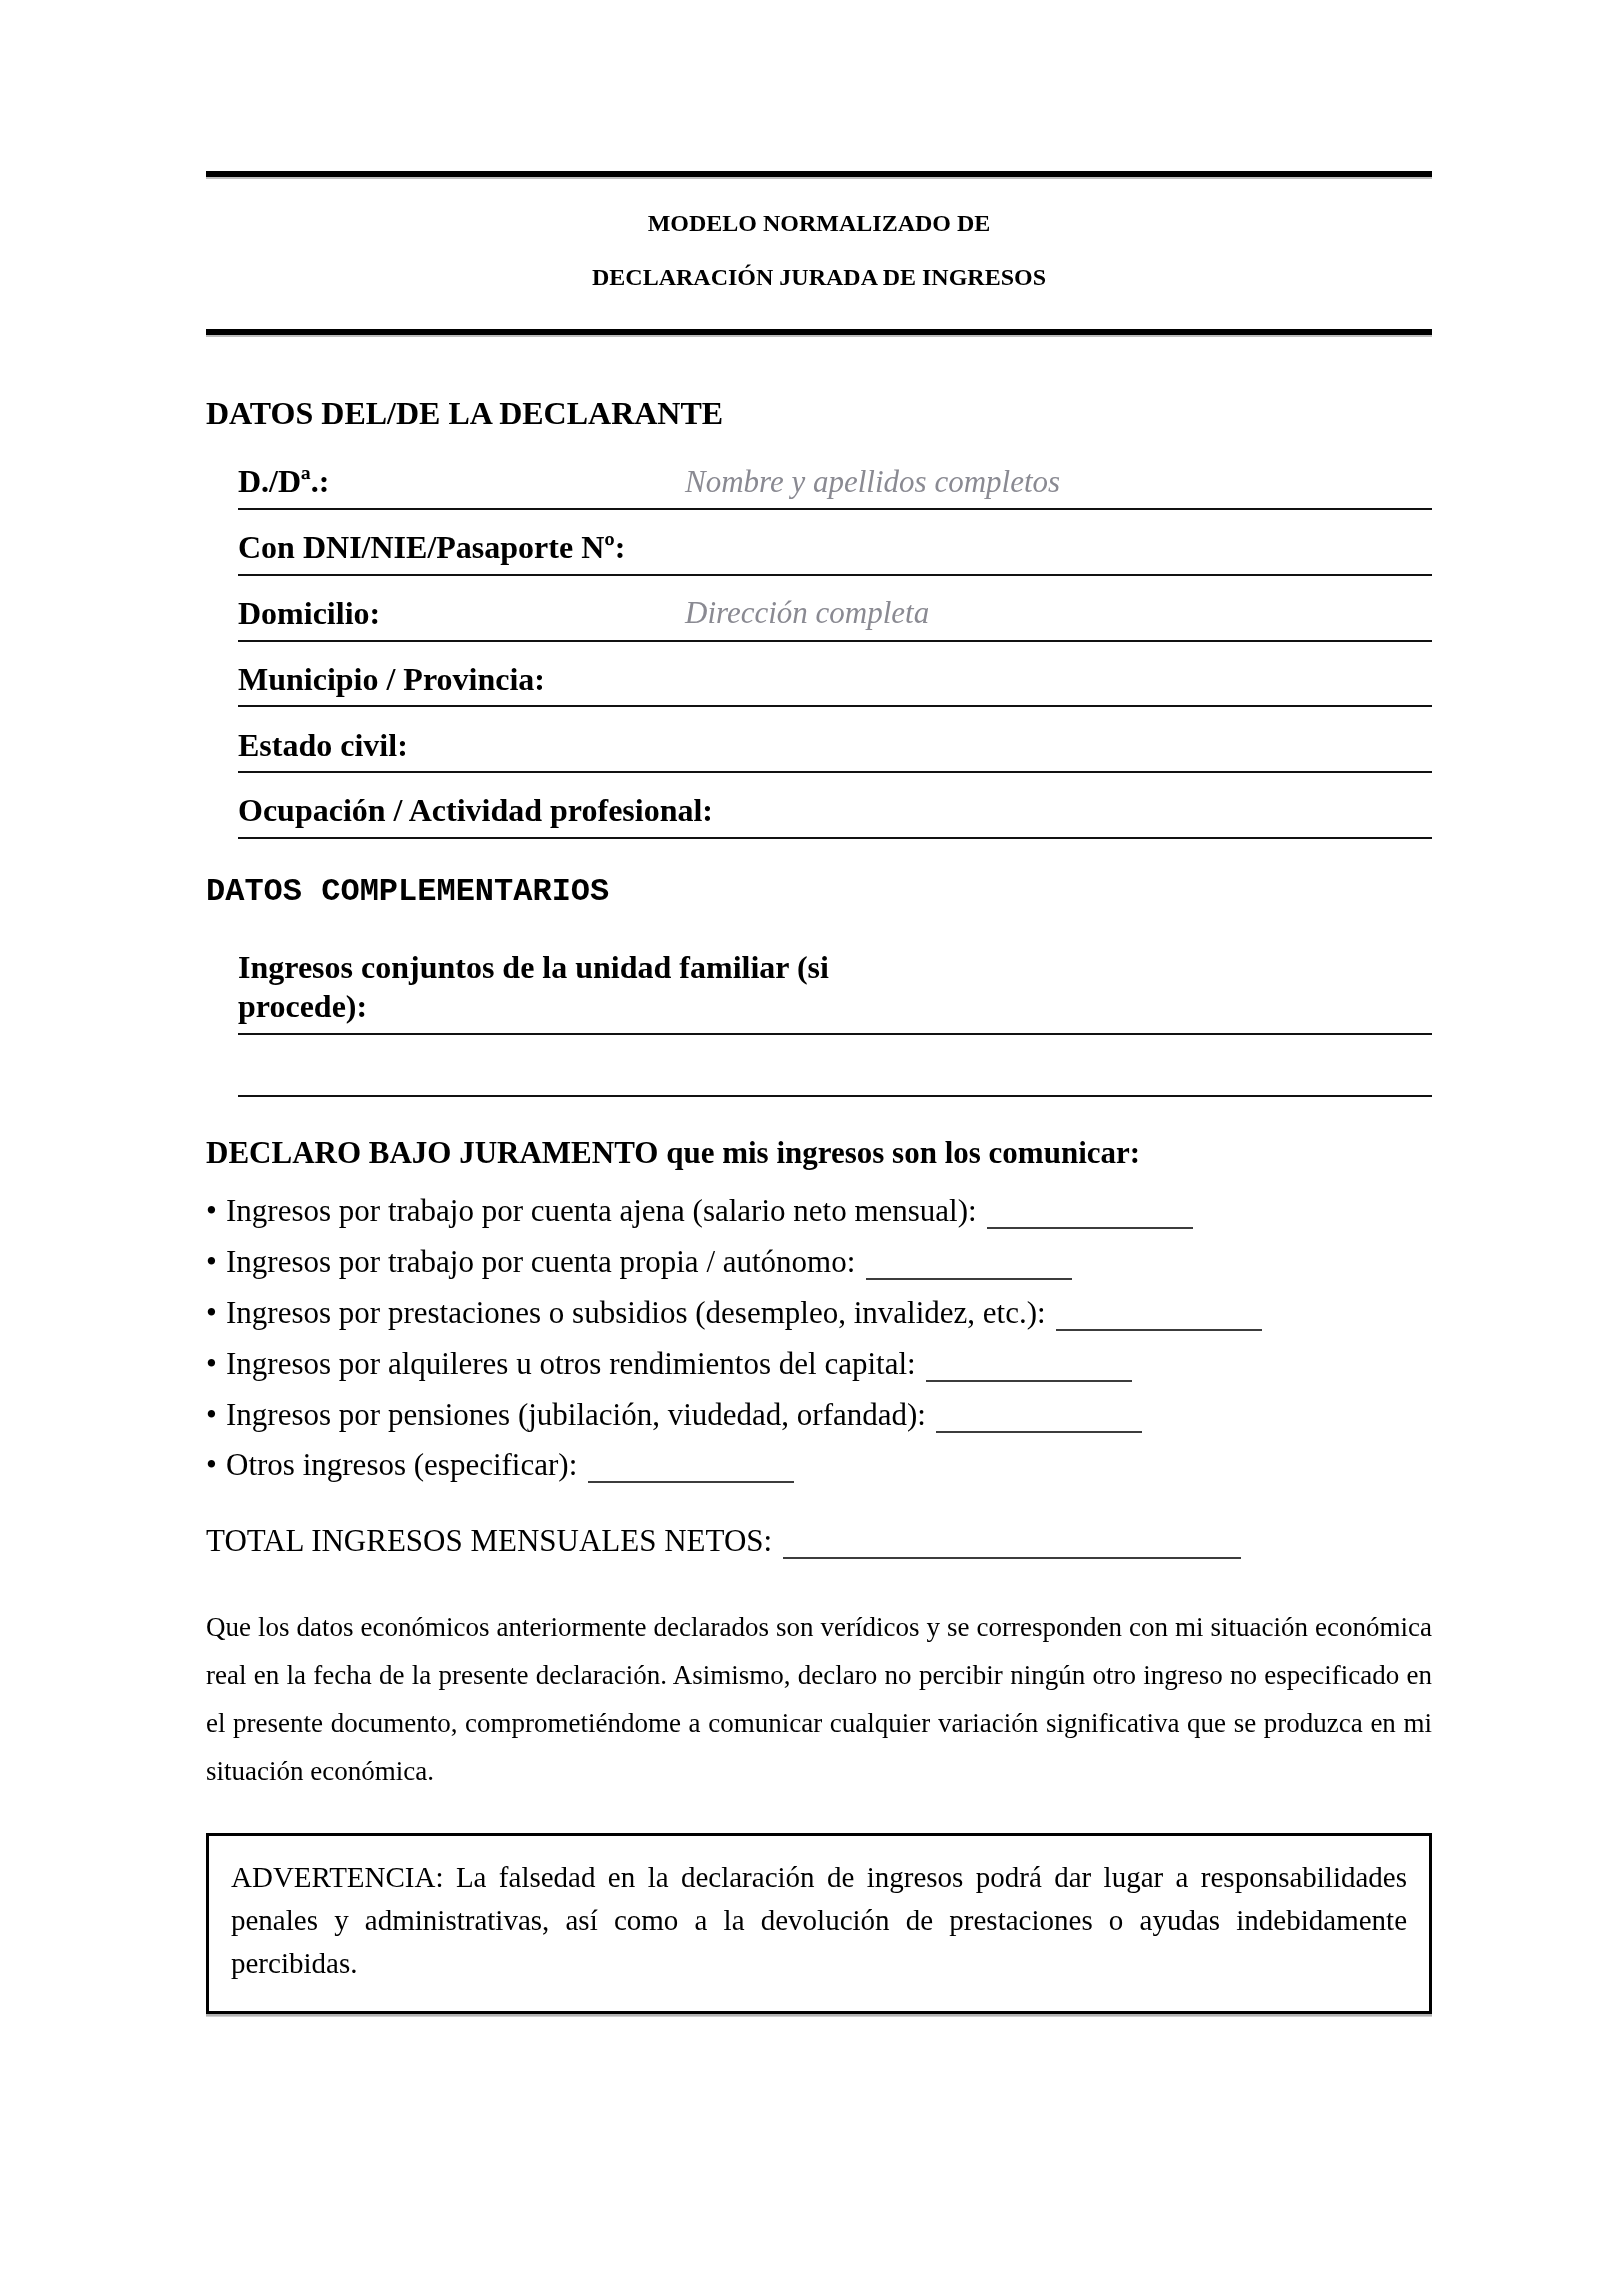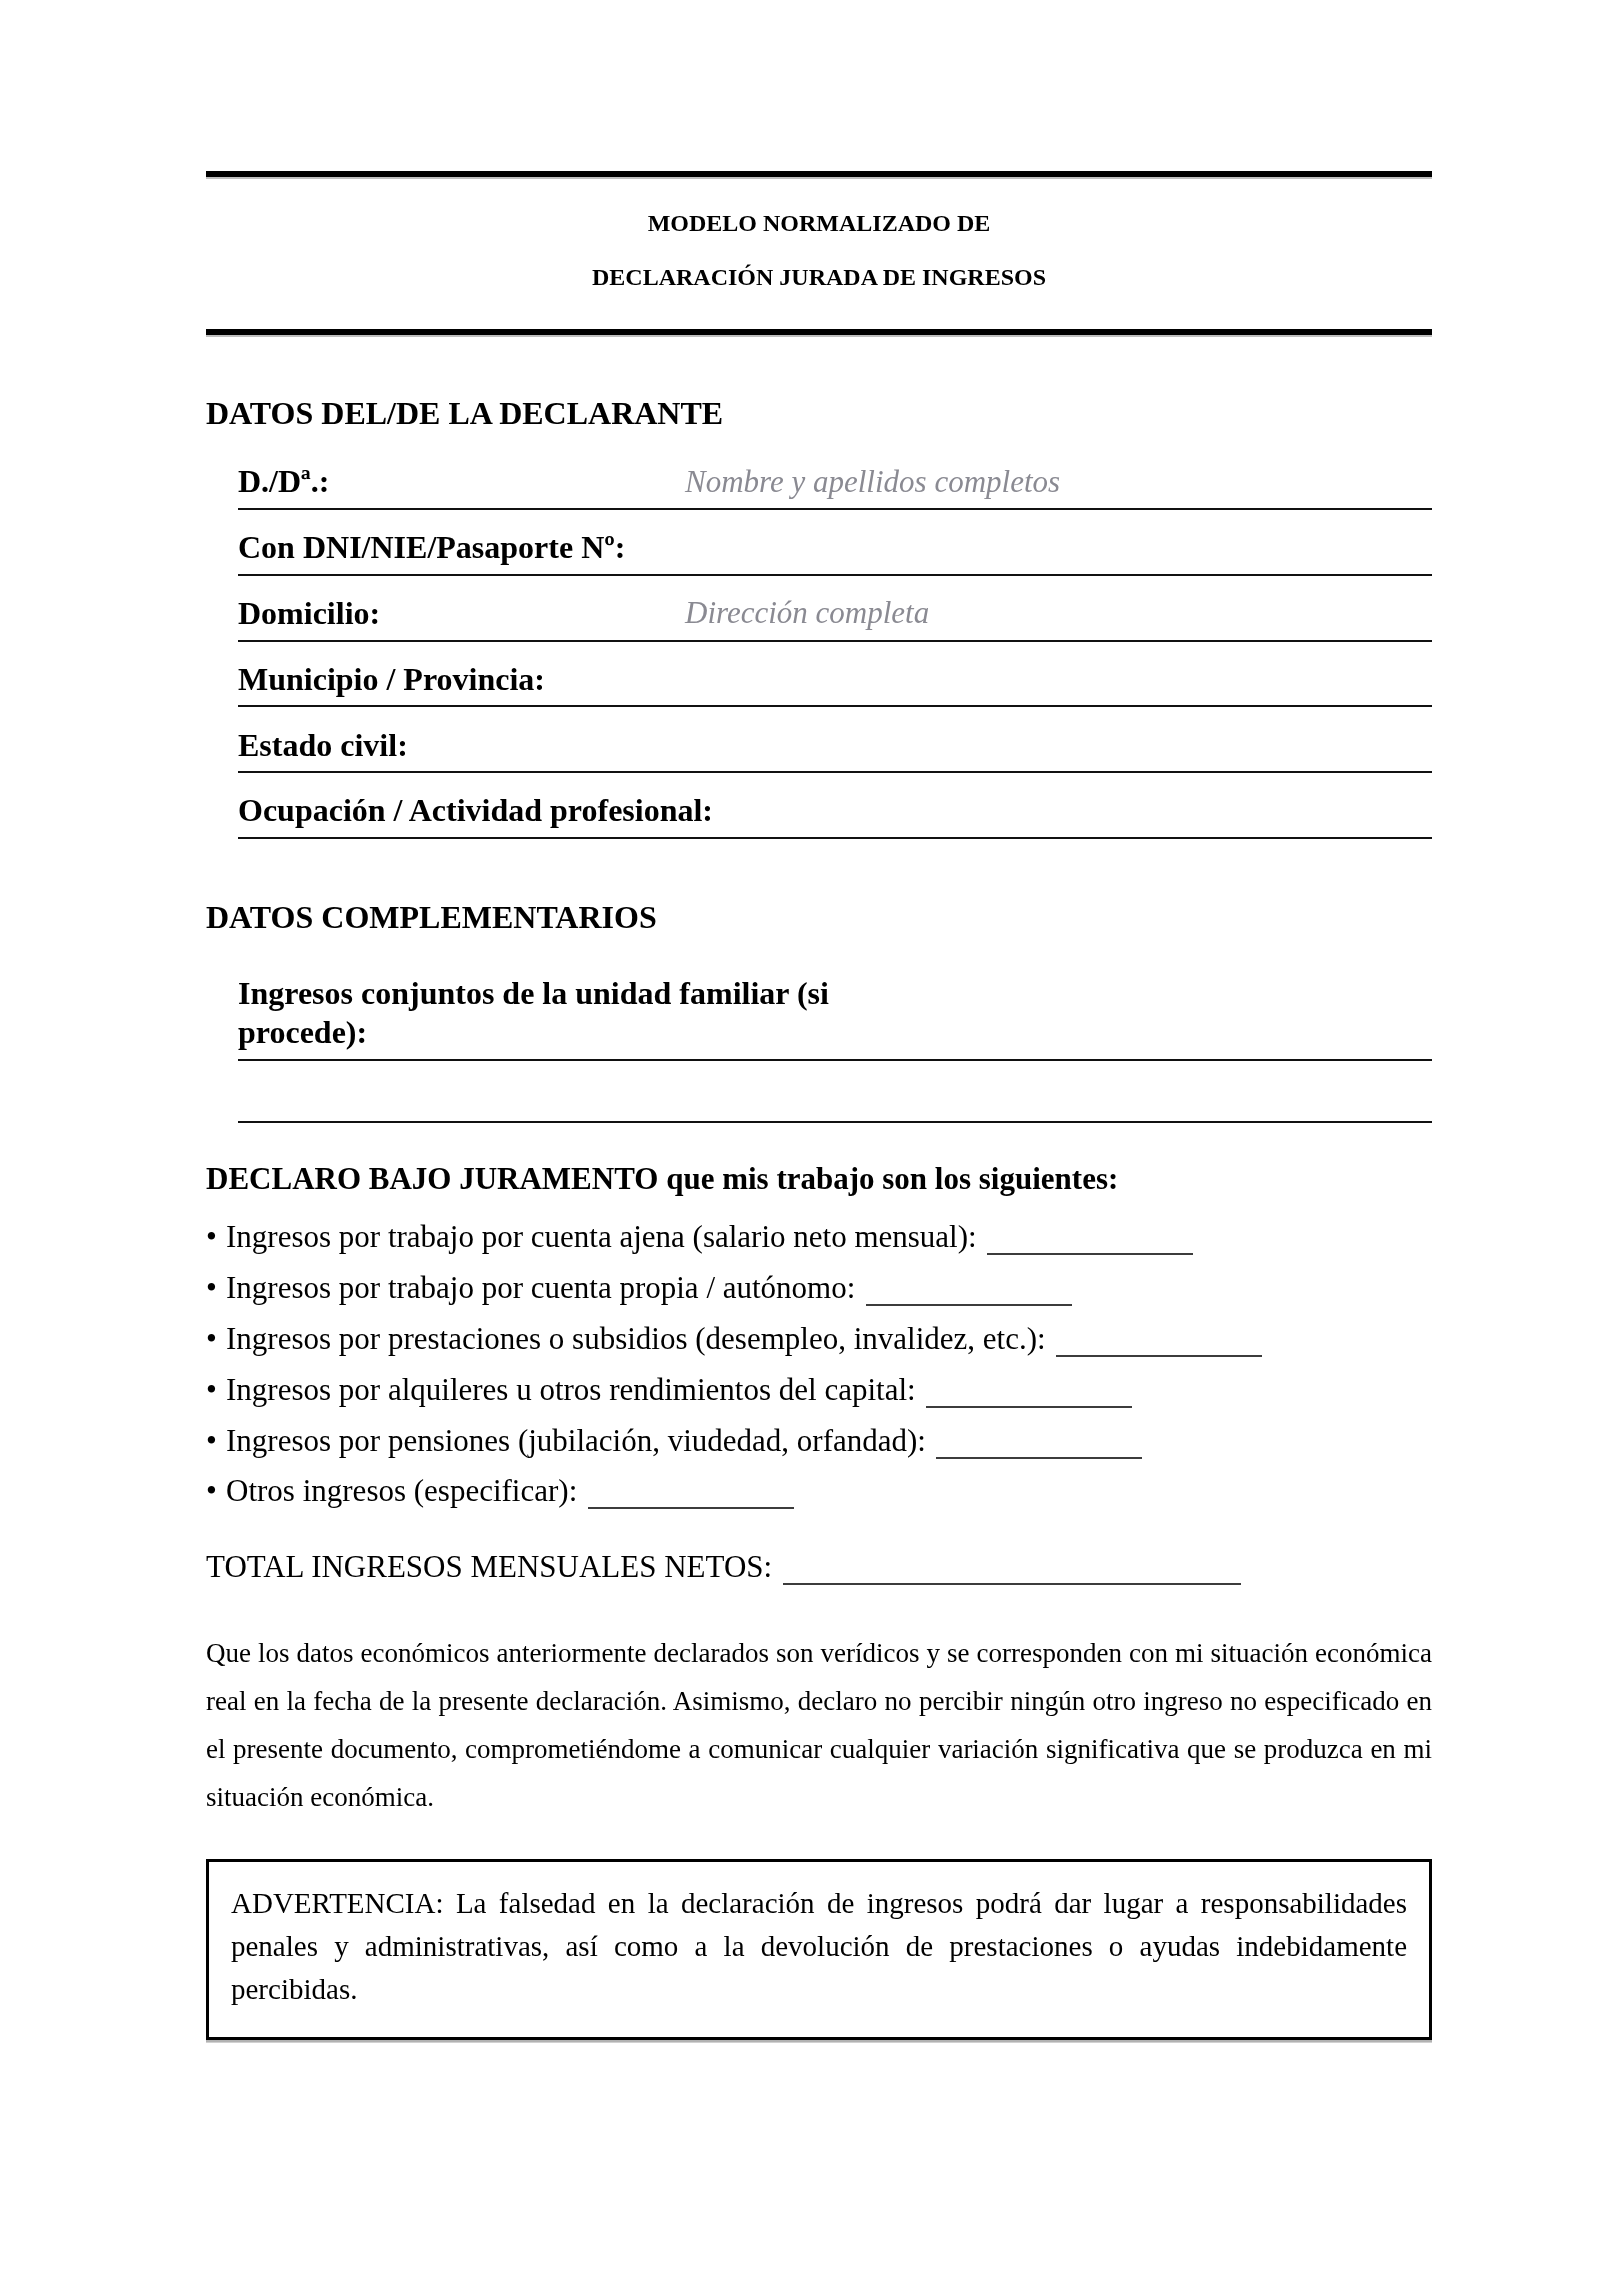--- a/index.html
+++ b/index.html
@@ -29,21 +29,21 @@
     font-size: 24px;
     line-height: 54px;
   }
   .section-heading {
     font-weight: bold;
     font-size: 32px;
     line-height: 37px;
     margin: 0;
   }
   .heading-declarante { margin-top: 60px; margin-bottom: 11.8px; }
-  .heading-complementarios { margin-top: 60px; margin-bottom: 19.6px; }
+  .heading-complementarios { margin-top: 34px; margin-bottom: 19.6px; font-family: Liberation Mono, monospace; }
 
   .field-row {
     position: relative;
     border-bottom: 2.6px solid #111111;
     padding: 18.3px 0 6.5px 0;
     margin-left: 32px;
   }
   .field-label {
     font-weight: bold;
     font-size: 32px;
@@ -151,21 +151,21 @@
       <span class="field-label">Ocupación / Actividad profesional:</span>
     </div>
 
     <h2 class="section-heading heading-complementarios">DATOS COMPLEMENTARIOS</h2>
 
     <div class="field-row pad-bottom">
       <span class="field-label wrap-wide">Ingresos conjuntos de la unidad familiar (si procede):</span>
     </div>
     <div class="field-row blank-row"></div>
 
-    <h2 class="heading-declaro">DECLARO BAJO JURAMENTO que mis trabajo son los siguientes:</h2>
+    <h2 class="heading-declaro">DECLARO BAJO JURAMENTO que mis ingresos son los comunicar:</h2>
 
     <div class="bullet-list">
       <div class="bullet-row">
         <span class="bullet-glyph">•</span><span>Ingresos por trabajo por cuenta ajena (salario neto mensual):</span><span class="blank-line blank-short"></span>
       </div>
       <div class="bullet-row">
         <span class="bullet-glyph">•</span><span>Ingresos por trabajo por cuenta propia / autónomo:</span><span class="blank-line blank-short"></span>
       </div>
       <div class="bullet-row">
         <span class="bullet-glyph">•</span><span>Ingresos por prestaciones o subsidios (desempleo, invalidez, etc.):</span><span class="blank-line blank-short"></span>

